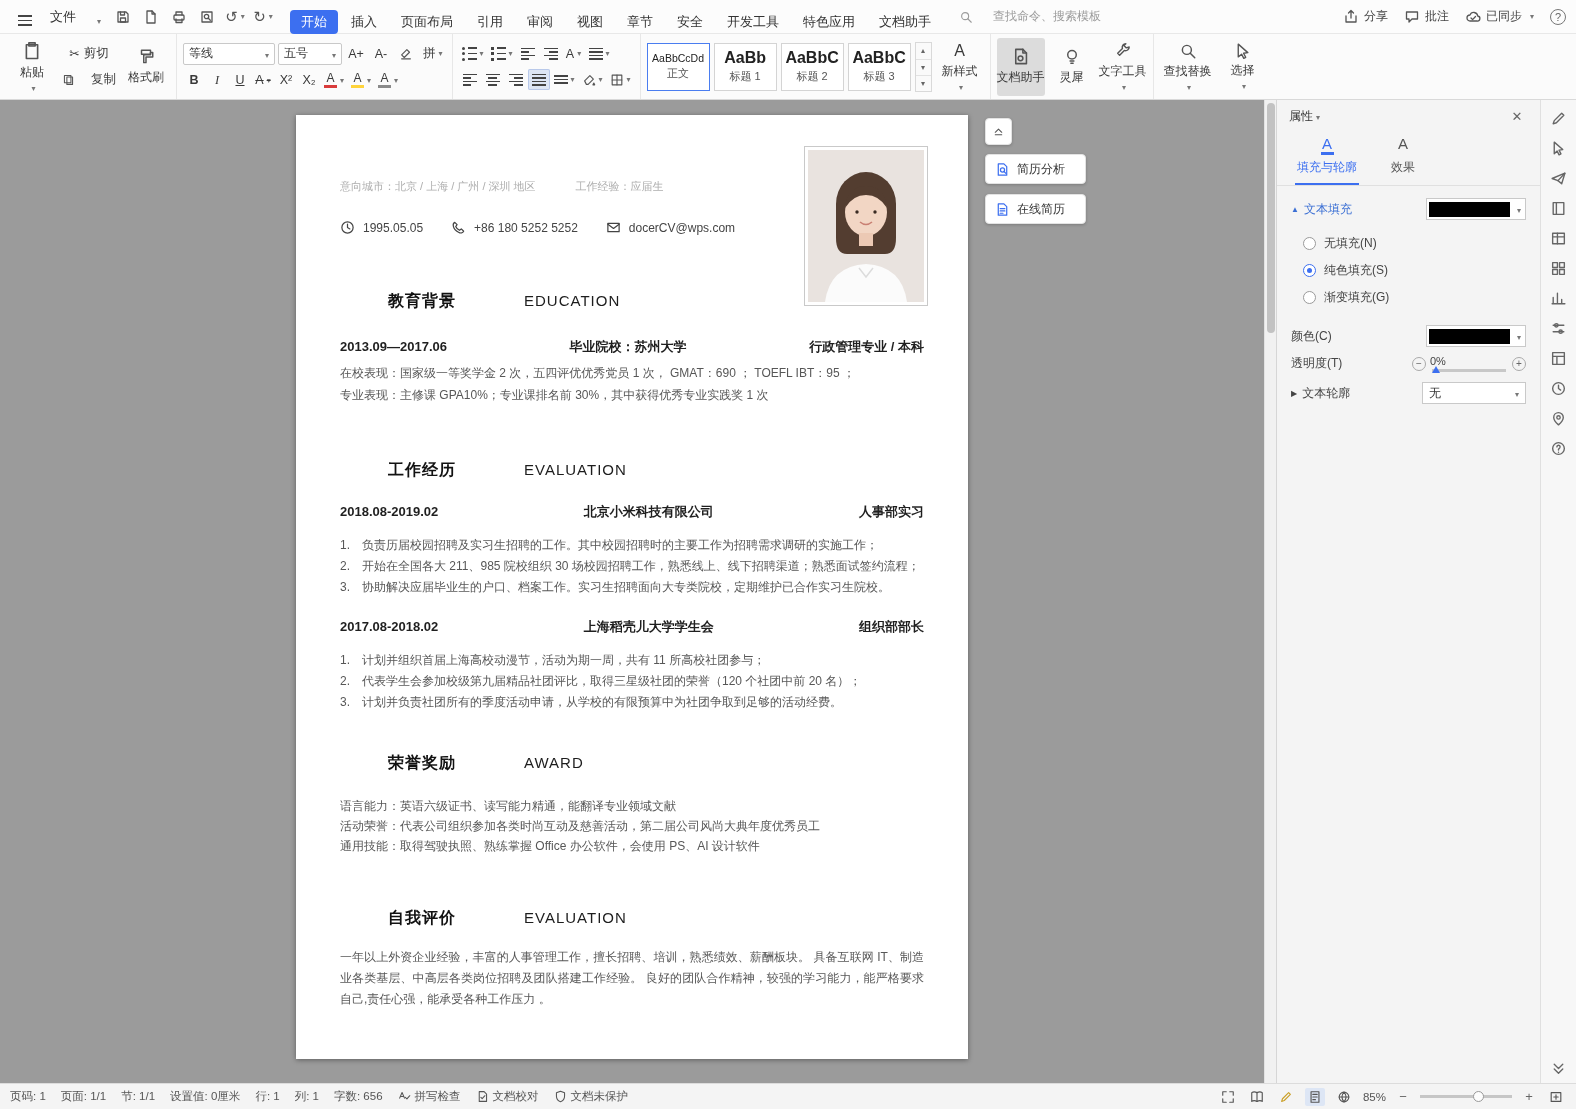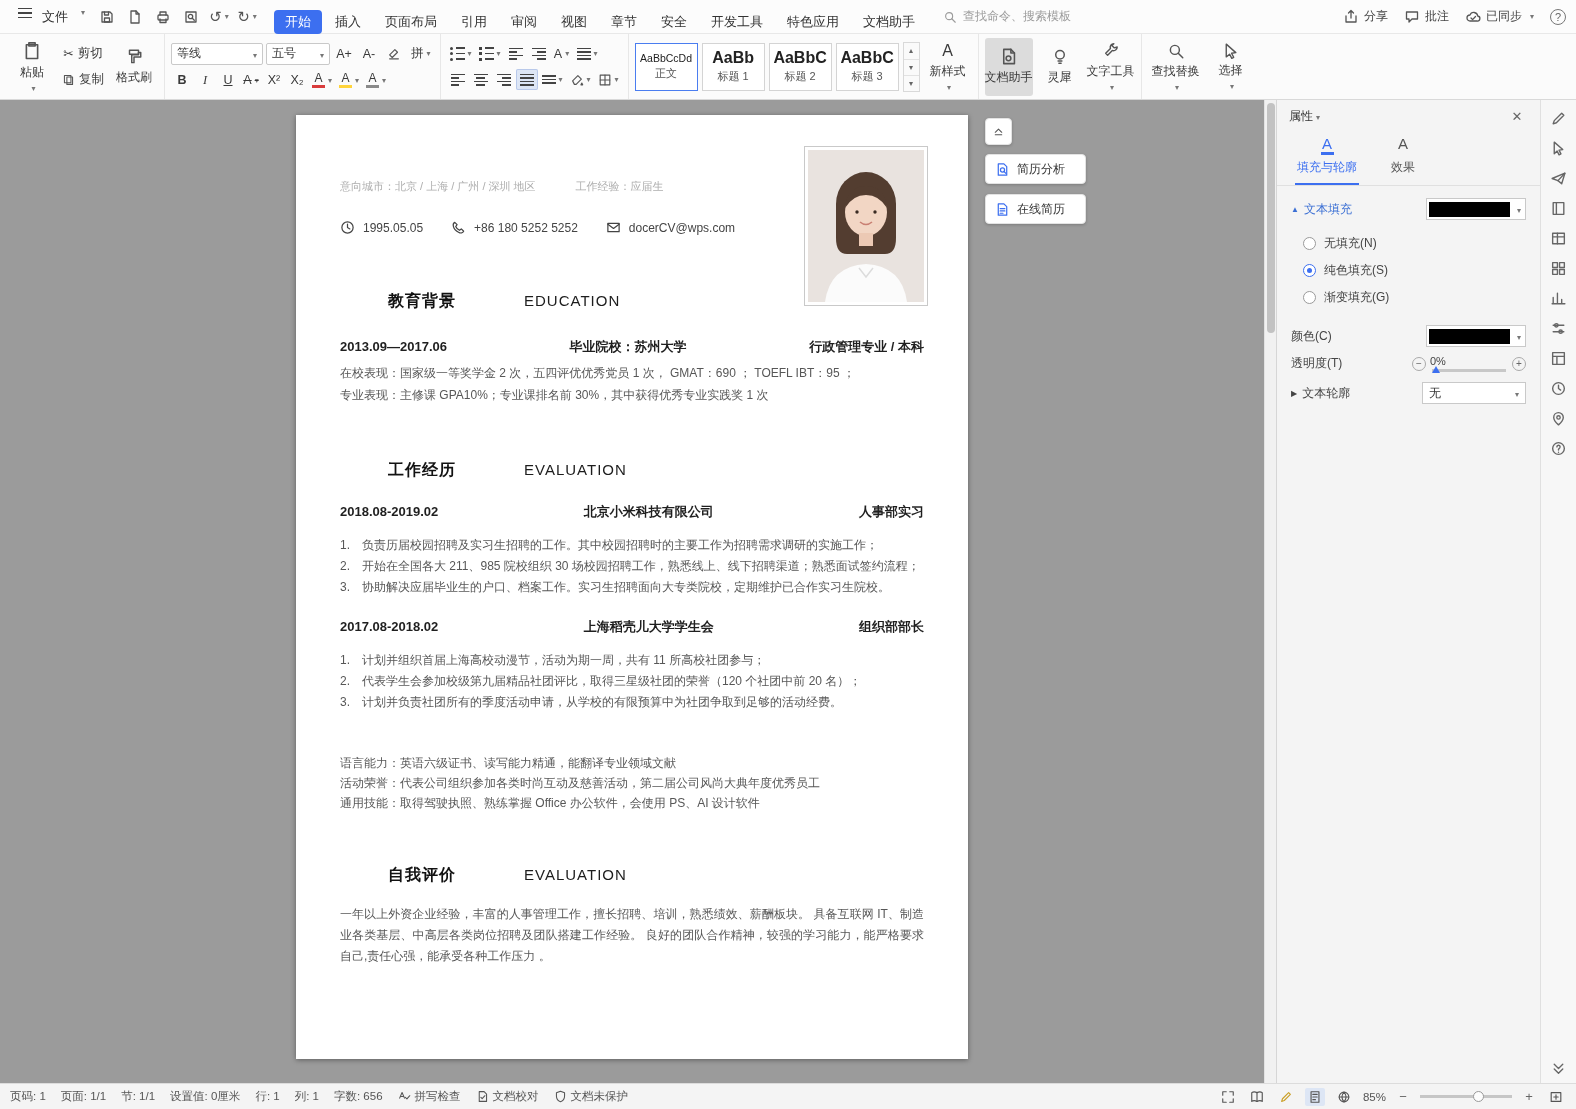--- a/index.html
+++ b/index.html
@@ -6,28 +6,28 @@
   html,body { width:1576px; height:1109px; overflow:hidden; }
   body { font-family:"Liberation Sans","DejaVu Sans",sans-serif; font-size:12px; color:#333; background:#9b9b9b; cursor:default; }
   .window { display:flex; flex-direction:column; width:100%; height:100%; }
   button { background:none; border:none; font:inherit; color:inherit; cursor:pointer; }
   svg { display:block; }
   .ic { width:16px; height:16px; stroke:#555; fill:none; stroke-width:1.3; stroke-linecap:round; stroke-linejoin:round; }
   .drop::after { content:"▾"; font-size:8px; color:#777; margin-left:3px; }
 
   
   .menubar { height:34px; background:#fcfcfc; border-bottom:1px solid #e8e8e8; display:flex; align-items:center; padding:0 10px; font-size:13px; flex:none; }
-  .mb-file { display:flex; align-items:flex-start; gap:10px; padding:3px 8px; border-radius:3px; }
+  .mb-file { display:flex; align-items:flex-end; gap:18px; padding:3px 8px; border-radius:3px; }
   .bars-icon { display:inline-flex; flex-direction:column; gap:3px; width:14px; }
   .bars-icon i { height:1.5px; background:#444; }
   .mb-ic { width:26px; height:24px; display:flex; align-items:center; justify-content:center; border-radius:3px; margin:0 1px; font-size:15px; color:#555; }
   .tabs { display:flex; align-items:center; margin-left:12px;margin-top:10px; }
   .tab { padding:3px 11px; margin:0 1px; border-radius:4px; color:#333; }
   .tab.active { background:#3c6ff0; color:#fff; }
-  .mb-search { display:flex; align-items:center; gap:6px; color:#9c9c9c; font-size:12px; margin-left:16px; }
+  .mb-search { display:flex; align-items:center; gap:20px; color:#9c9c9c; font-size:12px; margin-left:16px; }
   .mb-right { margin-left:auto; display:flex; align-items:center; gap:16px; font-size:12px; color:#444; }
   .mb-right .item { display:flex; align-items:center; gap:5px; }
   .help-circ { width:16px; height:16px; border:1.3px solid #777; border-radius:50%; display:flex; align-items:center; justify-content:center; font-size:11px; color:#666; }
 
   
   .toolbar { height:66px; background:#fbfbfb; border-bottom:1px solid #d9d9d9; display:flex; align-items:stretch; padding:0 2px; flex:none; }
   .grp { display:flex; align-items:center; gap:3px; padding:0 6px; border-right:1px solid #e7e7e7; }
   .big { width:48px; height:58px; display:flex; flex-direction:column; align-items:center; justify-content:center; gap:3px; font-size:12px; color:#3a3a3a; border-radius:3px; }
   .big.pressed { background:#dcdcdc; }
   .cols { display:flex; flex-direction:column; gap:5px; justify-content:center; }
@@ -248,21 +248,21 @@
             <rect x="3.5" y="3" width="9" height="11"></rect>
             <rect x="5.5" y="1.5" width="5" height="2.5"></rect>
           </svg>
         <span>粘贴</span>
       </button>
       <div class="cols">
         <button class="sm" style="gap:4px">
           <span>✂</span>
           <span>剪切</span>
         </button>
-        <button class="sm" style="gap:4px">
+        <button class="sm" style="gap:16px">
           <svg class="ic" style="width:13px;height:13px" viewBox="0 0 16 16">
               <rect x="3" y="3" width="8" height="9"></rect>
               <path d="M6 5h7v9H6z"></path>
             </svg>
           <span>复制</span>
         </button>
       </div>
       <button class="big">
         <svg class="ic" style="width:18px;height:18px" viewBox="0 0 16 16">
             <rect x="4" y="2" width="8" height="3.5"></rect>
@@ -593,20 +593,24 @@
               <span>组织部部长</span>
             </div>
             <ol class="nlist jlist">
               <li>计划并组织首届上海高校动漫节，活动为期一周，共有 11 所高校社团参与；</li>
               <li>代表学生会参加校级第九届精品社团评比，取得三星级社团的荣誉（120 个社团中前 20 名）；</li>
               <li>计划并负责社团所有的季度活动申请，从学校的有限预算中为社团争取到足够的活动经费。</li>
             </ol>
           </div>
 
           <div class="sec-award">
+            <div class="sec-head">
+              <span class="sec-cn">荣誉奖励</span>
+              <span class="sec-en">AWARD</span>
+            </div>
             <div class="bodytx award-lines">
               <div>语言能力：英语六级证书、读写能力精通，能翻译专业领域文献</div>
               <div>活动荣誉：代表公司组织参加各类时尚互动及慈善活动，第二届公司风尚大典年度优秀员工</div>
               <div>通用技能：取得驾驶执照、熟练掌握 Office 办公软件，会使用 PS、AI 设计软件</div>
             </div>
           </div>
 
           <div class="sec-eval">
             <div class="sec-head">
               <span class="sec-cn">自我评价</span>

